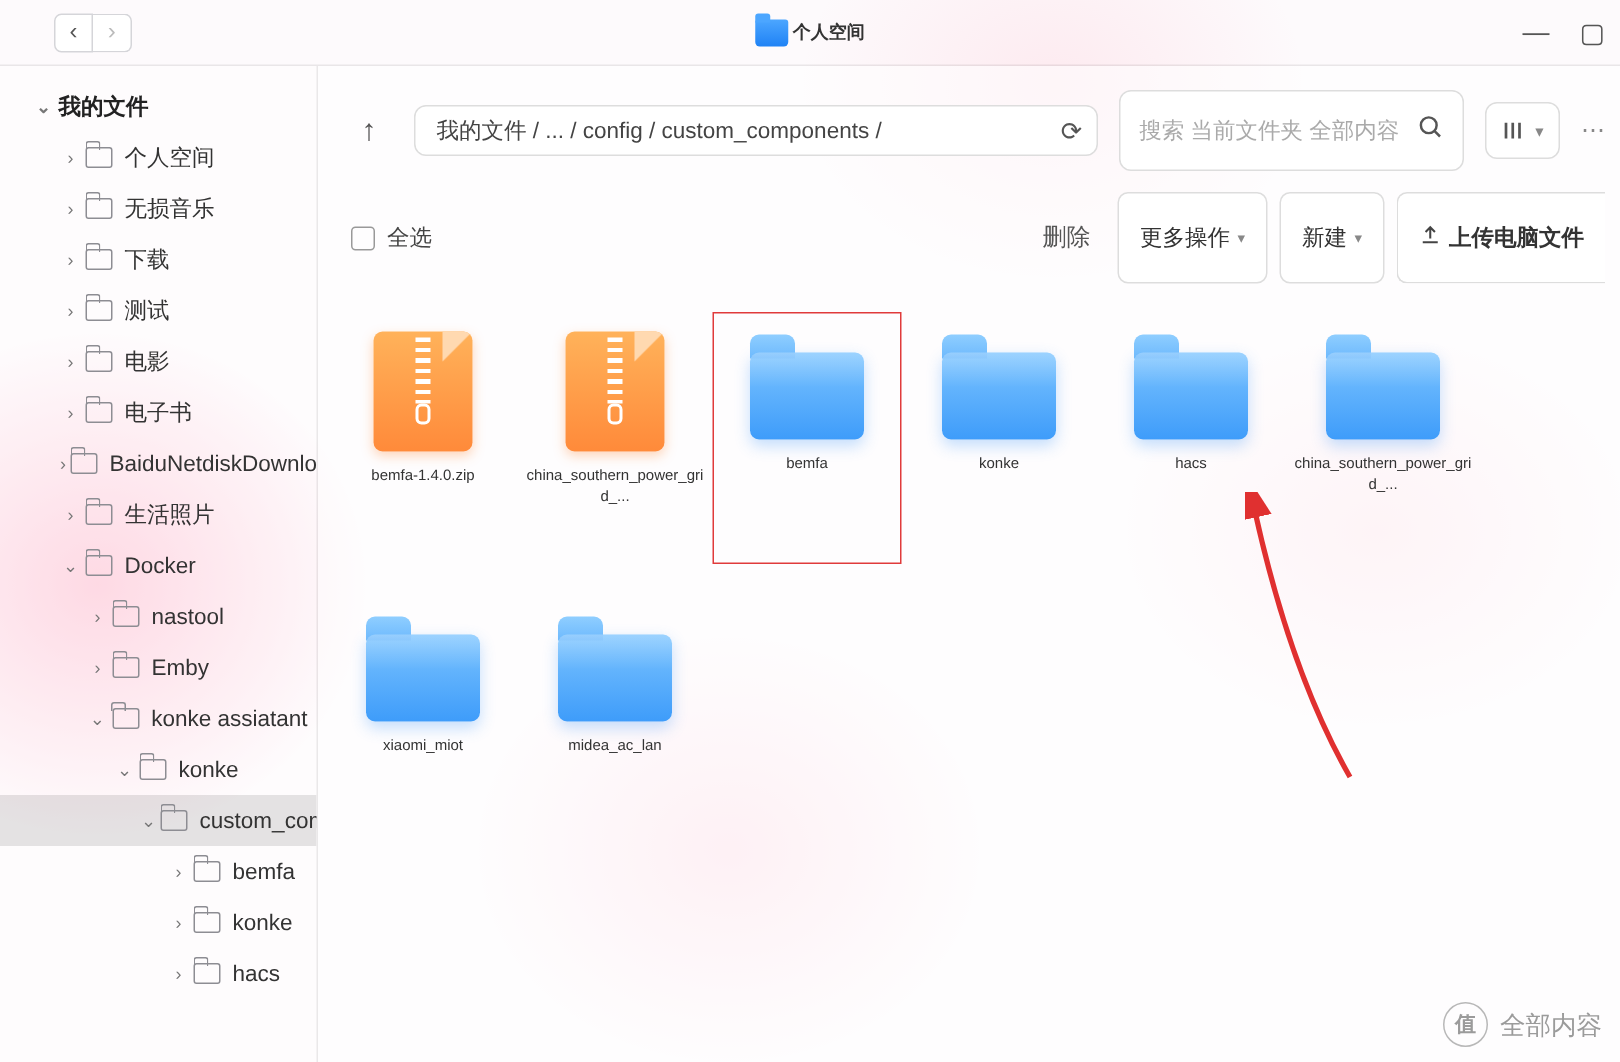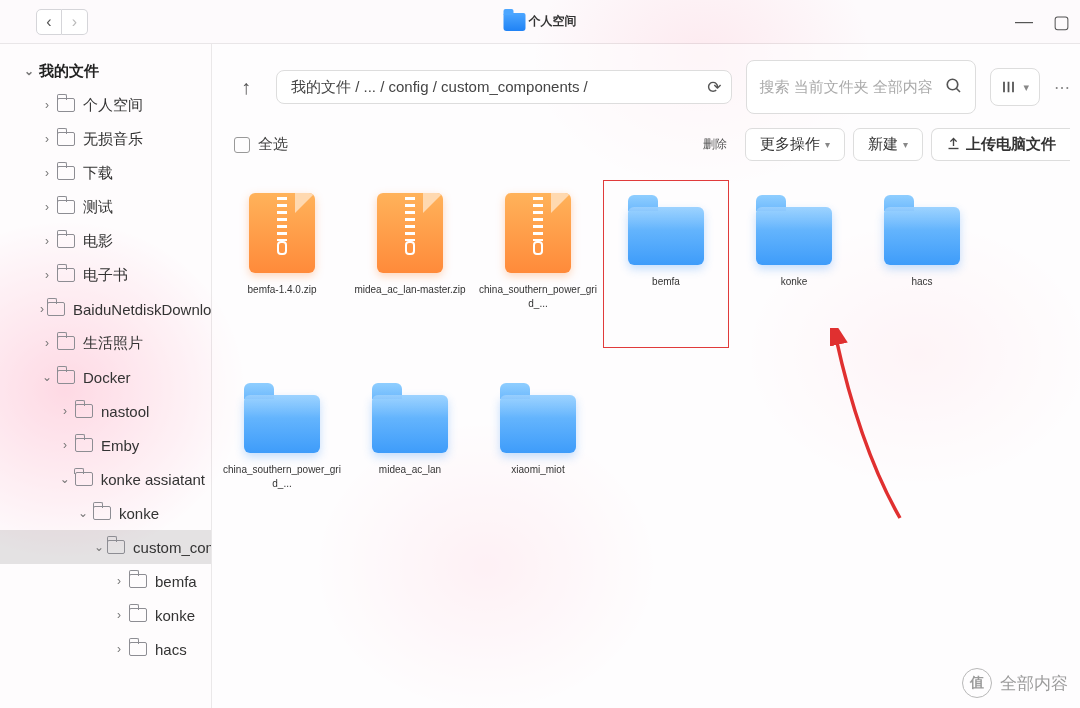--- a/index.html
+++ b/index.html
@@ -45,22 +45,22 @@
   .crumbs { flex:1; height:34px; border:1px solid #ddd; border-radius:8px; background:#fff; display:flex; align-items:center; padding:0 40px 0 14px; font-size:15px; color:#444; position:relative;}
   .crumbs .reload{position:absolute;right:10px;color:#555;font-size:17px;}
   .search { width:230px; height:54px; border:1px solid #ddd; border-radius:8px; background:#fff; display:flex; align-items:center; padding:0 12px; color:#aaa; font-size:15px; gap:8px;}
   .search .mag{margin-left:auto;color:#666;}
   .viewsel{height:38px;border:1px solid #ddd;border-radius:8px;background:#fff;padding:0 10px;display:flex;align-items:center;gap:4px;color:#555;}
 
   .actionbar{display:flex;align-items:center;gap:8px;padding:4px 10px 14px 22px;}
   .selectall{display:flex;align-items:center;gap:8px;font-size:15px;color:#444;}
   .chk{width:16px;height:16px;border:1.5px solid #999;border-radius:3px;}
   .spacer{flex:1;}
-  .linkbtn{font-size:12px;color:#555;padding:6px 10px;}
-  .pillbtn{font-size:15px;color:#333;padding:6px 14px;border:1px solid #ddd;border-radius:7px;background:#fff;display:flex;align-items:center;gap:5px;}
+  .linkbtn{font-size:16px;color:#555;padding:6px 10px;}
+  .pillbtn{font-size:15px;color:#333;padding:20px 14px;border:1px solid #ddd;border-radius:7px;background:#fff;display:flex;align-items:center;gap:5px;}
 
   .grid{flex:1;overflow:auto;padding:4px 2px 20px 6px;display:grid;
         grid-template-columns:repeat(6,128px);grid-auto-rows:170px;gap:18px 0;}
   .item{display:flex;flex-direction:column;align-items:center;gap:10px;padding-top:14px;}
   .item.highlight{outline:1.6px solid #e03b3b;outline-offset:-2px;}
   .item .name{font-size:10px;color:#333;text-align:center;line-height:1.35;max-width:120px;word-break:break-all;}
 
   
   .zipicon{width:66px;height:80px;border-radius:6px;background:linear-gradient(#ffb25a,#ff8a3a);position:relative;box-shadow:0 3px 8px rgba(255,140,60,.35);}
   .zipicon::before{content:"";position:absolute;top:0;right:0;width:20px;height:20px;background:linear-gradient(135deg,#ffd9b0 48%,transparent 52%);border-radius:0 6px 0 0;}
@@ -255,51 +255,45 @@
           <div class="item">
             <div class="zipicon">
               <div class="pull"></div>
             </div>
             <div class="name">bemfa-1.4.0.zip</div>
           </div>
           <div class="item">
             <div class="zipicon">
               <div class="pull"></div>
             </div>
-            <div class="name">midea_ac_lan-master.zip</div>
-          </div>
-          <div class="item">
-            <div class="zipicon">
-              <div class="pull"></div>
-            </div>
             <div class="name">china_southern_power_grid_...</div>
           </div>
           <div class="item highlight">
             <div class="foldericon"></div>
             <div class="name">bemfa</div>
           </div>
           <div class="item">
             <div class="foldericon"></div>
             <div class="name">konke</div>
           </div>
           <div class="item">
             <div class="foldericon"></div>
             <div class="name">hacs</div>
           </div>
           <div class="item">
             <div class="foldericon"></div>
             <div class="name">china_southern_power_grid_...</div>
           </div>
           <div class="item">
             <div class="foldericon"></div>
+            <div class="name">xiaomi_miot</div>
+          </div>
+          <div class="item">
+            <div class="foldericon"></div>
             <div class="name">midea_ac_lan</div>
-          </div>
-          <div class="item">
-            <div class="foldericon"></div>
-            <div class="name">xiaomi_miot</div>
           </div>
         </div>
     </div>
 
   </div>
 </div>
 
 <svg class="arrow" width="90" height="200">
   <defs>
       <marker id="ah" markerWidth="10" markerHeight="10" refX="2" refY="3" orient="auto">

